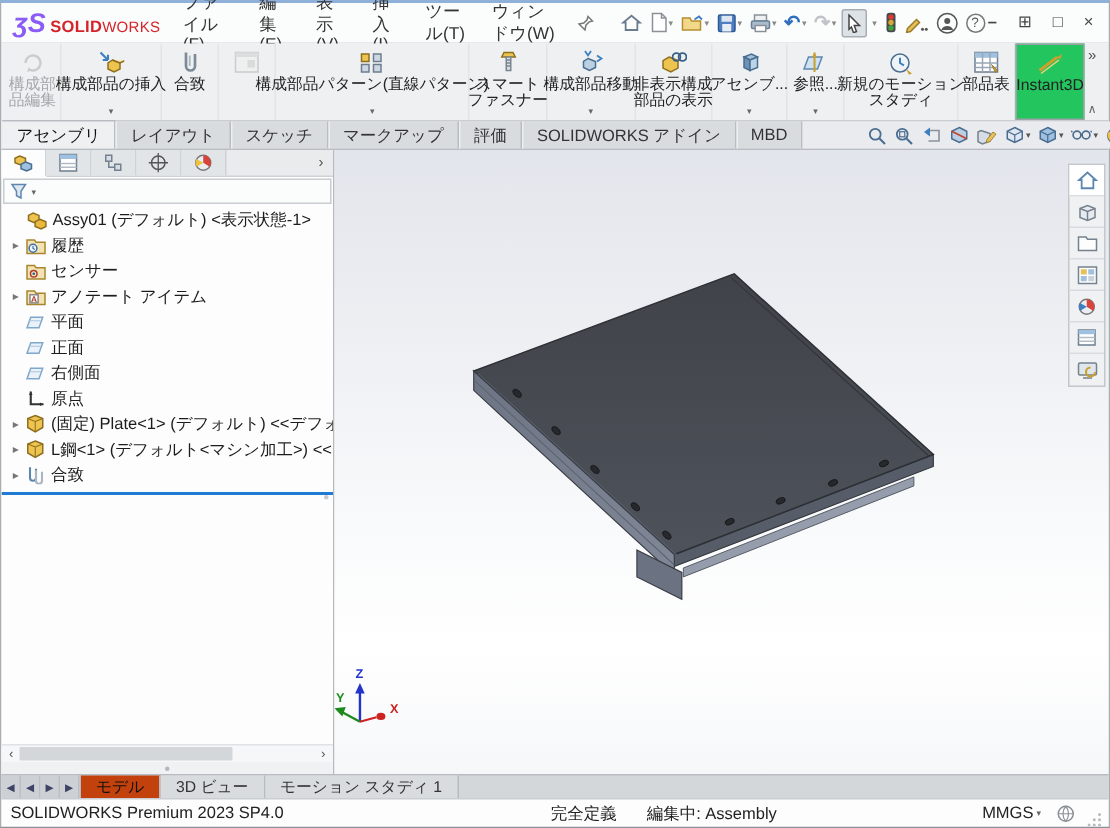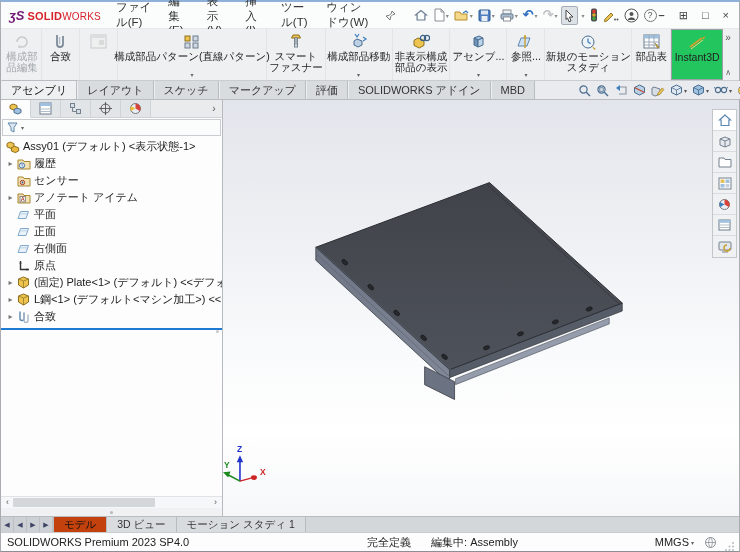--- a/index.html
+++ b/index.html
@@ -2,21 +2,21 @@
 <html><head>
 <meta charset="utf-8">
 <style>
 *{box-sizing:border-box;margin:0;padding:0}
 html,body{width:740px;height:552px;overflow:hidden}
 body{font-family:"Liberation Sans",sans-serif;font-size:11px;color:#222;background:#fff}
 .app{width:740px;height:552px;display:flex;flex-direction:column;border-top:2px solid #8fb0d9;border-left:1px solid #a9adb2;border-right:1px solid #a9adb2;border-bottom:1px solid #8c9095;background:#fff}
 
 .titlebar{height:27px;flex:0 0 27px;display:flex;align-items:center;background:#fbfcfc;border-bottom:1px solid #e6e8ea;padding:0 4px}
 .logo{display:flex;align-items:baseline;margin:0 8px 0 4px;white-space:nowrap}
-.logo .ds{color:#701a75;font-style:italic;font-weight:bold;font-size:13px;margin-right:3px}
+.logo .ds{color:#8b5cf6;font-style:italic;font-weight:bold;font-size:18px;margin-right:3px}
 .logo .solid{color:#d6232a;font-weight:bold;font-size:11px;letter-spacing:.2px}
 .logo .works{color:#d6232a;font-size:10px;letter-spacing:.2px}
 .menus{display:flex;align-items:center;gap:2px}
 .menu-item{padding:3px 7px;font-size:11.5px;color:#333;cursor:default}
 .pin{margin:0 6px;display:flex;align-items:center}
 .qtb{display:flex;align-items:center;gap:1px;margin-left:10px}
 .qbtn{display:flex;align-items:center;padding:2px 2px;border-radius:2px}
 .qbtn .car{font-size:6px;color:#888;margin-left:1px}
 .qbtn.pressed{background:#dde2e7;border:1px solid #a7adb4}
 .undo-g{color:#2f6fbe;font-size:13px;font-weight:bold;line-height:12px}
@@ -215,20 +215,33 @@
             <path d="M4 14l1-3 2 2z" fill="#9aa2a9"></path>
           </svg>
       </span>
       <span class="rlab">
           <span>構成部</span>
           <span>品編集</span>
         </span>
     </div>
     <div class="rbtn">
       <span class="ric">
+        <svg width="18" height="18" viewBox="0 0 18 18">
+            <path d="M10 7l5 2v4l-4 2-4-2V9z" fill="#ecc44f" stroke="#8f6f1e"></path>
+            <path d="M10 7l5 2 3-1.5" fill="#f6df9a" stroke="#8f6f1e"></path>
+            <path d="M2 2l5 5M7 7H3.5M7 7V3.5" stroke="#3d7fc1" stroke-width="1.4" fill="none"></path>
+          </svg>
+      </span>
+      <span class="rlab">
+          <span>構成部品の挿入</span>
+        </span>
+      <span class="car">▾</span>
+    </div>
+    <div class="rbtn">
+      <span class="ric">
         <svg width="14" height="17" viewBox="0 0 14 17">
             <path d="M4 2v9a3 3 0 0 0 6 0V3" fill="none" stroke="#7d8b99" stroke-width="1.8"></path>
             <path d="M6.5 4v7" stroke="#aab6c2" stroke-width="1.2"></path>
           </svg>
       </span>
       <span class="rlab">
           <span>合致</span>
         </span>
     </div>
     <div class="rbtn disabled">
@@ -481,21 +494,21 @@
         <span class="ptab-spacer"></span>
         <span class="pchev">›</span>
       </div>
       <div class="filterrow">
         <svg width="11" height="11" viewBox="0 0 11 11">
             <path d="M1 1h9L7 5.5V10L4 8.5V5.5z" fill="#dfe7ee" stroke="#5d87b0"></path>
           </svg>
         <span class="car">▾</span>
       </div>
       <div class="tree">
-        <div class="titem" style="padding-left:4px">
+        <div class="titem" style="padding-left:16px">
           <span class="ticon">
             <svg width="14" height="14" viewBox="0 0 14 14">
                 <path d="M4 2l4 1.6v3.2L4.8 8.4 1 6.8V3.6z" fill="#ecc44f" stroke="#8f6f1e"></path>
                 <path d="M8.6 6.2l4 1.6V11l-3.2 1.6-4-1.6V7.8z" fill="#e9b83c" stroke="#8f6f1e"></path>
               </svg>
           </span>
           <span class="tlabel">Assy01 (デフォルト) &lt;表示状態-1&gt;</span>
         </div>
         <div class="titem t-ind">
           <span class="texp">▸</span>

